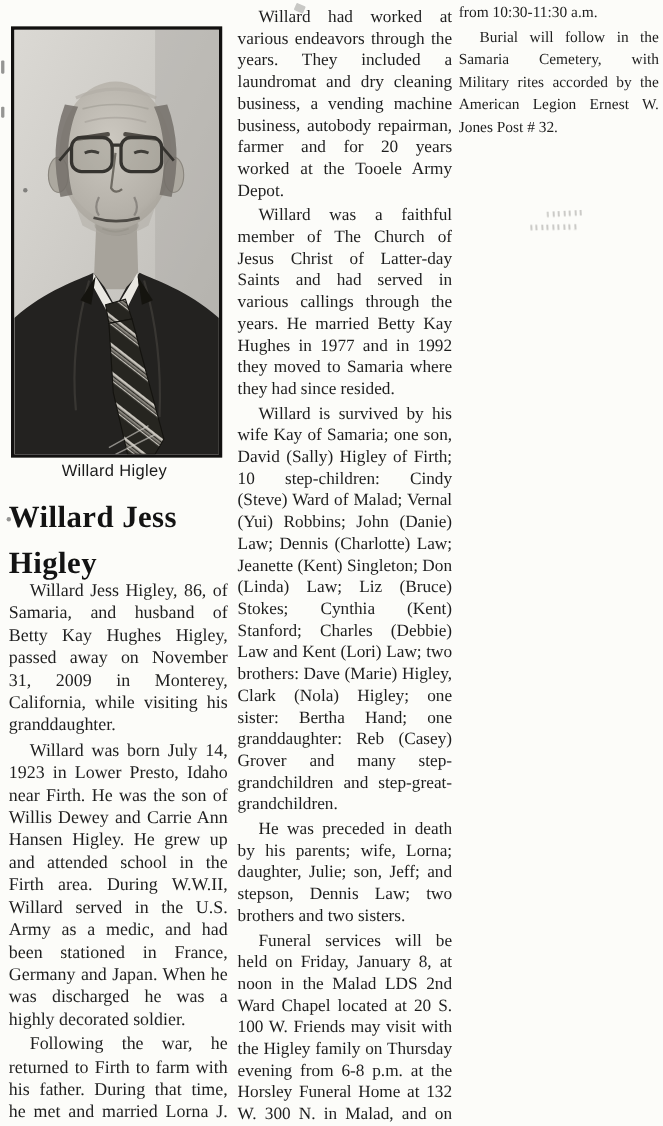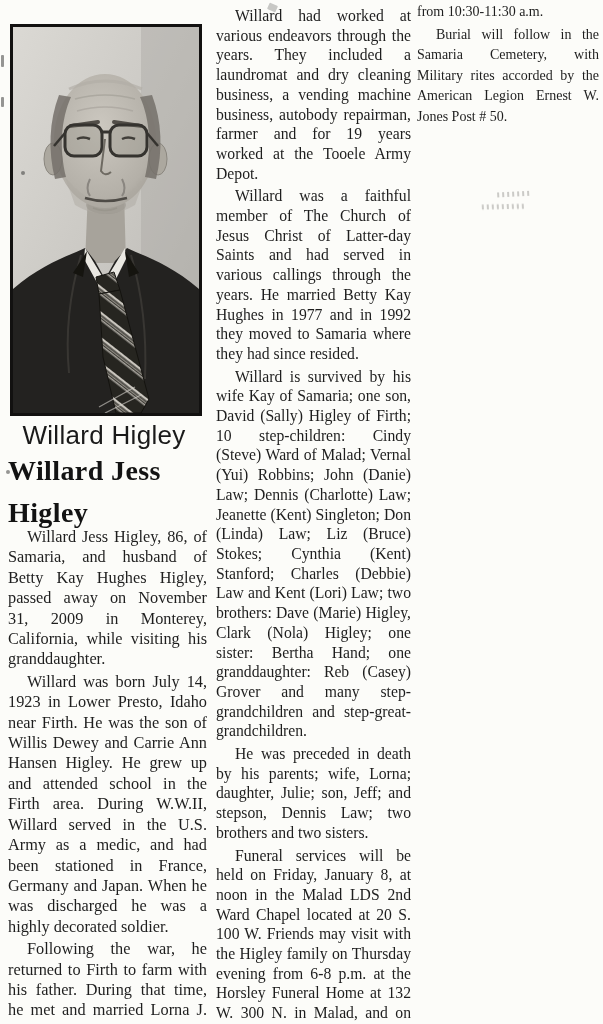--- a/index.html
+++ b/index.html
@@ -5,21 +5,21 @@
   html,body{margin:0;padding:0;}
   body{width:603px;height:1024px;overflow:hidden;background:#fcfcf9;}
   .page{position:relative;width:603px;height:1024px;background:#fcfcf9;
         font-family:"Liberation Serif", serif;color:#1e1e1e;overflow:hidden;}
 
   
   .photo-frame{position:absolute;left:10px;top:24px;width:186px;height:386px;
                border:3px solid #121110;background:#cfcdc8;box-sizing:content-box;}
   .photo-frame svg{display:block;width:100%;height:100%;}
   .photo-caption{position:absolute;left:6px;top:420px;width:196px;text-align:center;
-                 font-family:"Liberation Sans", sans-serif;font-size:26px;
+                 font-family:"Liberation Sans", sans-serif;font-size:15px;
                  letter-spacing:.3px;color:#1a1a1a;}
 
   
   .headline{position:absolute;left:8px;top:450px;width:202px;
             font-weight:bold;font-size:28px;line-height:42px;letter-spacing:.4px;color:#131313;}
 
   
   .col p{margin:0;text-align:justify;text-indent:19px;}
   .col p.no-indent{text-indent:0;}
   .left-col{position:absolute;left:8px;top:527px;width:199px;}
@@ -120,30 +120,30 @@
 
   <div class="headline">Willard Jess Higley</div>
 
   <div class="col left-col">
     <p>Willard Jess Higley, 86, of Samaria, and husband of Betty Kay Hughes Higley, passed away on November 31, 2009 in Monterey, California, while visiting his granddaughter.</p>
     <p>Willard was born July 14, 1923 in Lower Presto, Idaho near Firth. He was the son of Willis Dewey and Carrie Ann Hansen Higley. He grew up and attended school in the Firth area. During W.W.II, Willard served in the U.S. Army as a medic, and had been stationed in France, Germany and Japan. When he was discharged he was a highly decorated soldier.</p>
     <p>Following the war, he returned to Firth to farm with his father. During that time, he met and married Lorna J. Hale, and they were blessed with three children. Lorna passed away in 1969.</p>
   </div>
 
   <div class="col mid-col">
-    <p>Willard had worked at various endeavors through the years. They included a laundromat and dry cleaning business, a vending machine business, autobody repairman, farmer and for 19 years worked at the Tooele Army Depot.</p>
+    <p>Willard had worked at various endeavors through the years. They included a laundromat and dry cleaning business, a vending machine business, autobody repairman, farmer and for 20 years worked at the Tooele Army Depot.</p>
     <p>Willard was a faithful member of The Church of Jesus Christ of Latter-day Saints and had served in various callings through the years. He married Betty Kay Hughes in 1977 and in 1992 they moved to Samaria where they had since resided.</p>
     <p>Willard is survived by his wife Kay of Samaria; one son, David (Sally) Higley of Firth; 10 step-children: Cindy (Steve) Ward of Malad; Vernal (Yui) Robbins; John (Danie) Law; Dennis (Charlotte) Law; Jeanette (Kent) Singleton; Don (Linda) Law; Liz (Bruce) Stokes; Cynthia (Kent) Stanford; Charles (Debbie) Law and Kent (Lori) Law; two brothers: Dave (Marie) Higley, Clark (Nola) Higley; one sister: Bertha Hand; one granddaughter: Reb (Casey) Grover and many step-grandchildren and step-great-grandchildren.</p>
     <p>He was preceded in death by his parents; wife, Lorna; daughter, Julie; son, Jeff; and stepson, Dennis Law; two brothers and two sisters.</p>
     <p>Funeral services will be held on Friday, January 8, at noon in the Malad LDS 2nd Ward Chapel located at 20 S. 100 W. Friends may visit with the Higley family on Thursday evening from 6-8 p.m. at the Horsley Funeral Home at 132 W. 300 N. in Malad, and on Friday at the funeral home</p>
   </div>
 
   <div class="col right-col">
     <p class="no-indent">from 10:30-11:30 a.m.</p>
-    <p>Burial will follow in the Samaria Cemetery, with Military rites accorded by the American Legion Ernest W. Jones Post # 50.</p>
+    <p>Burial will follow in the Samaria Cemetery, with Military rites accorded by the American Legion Ernest W. Jones Post # 32.</p>
   </div>
 
   <div class="smudge">
     <div class="sl"></div>
       <div class="sl"></div>
   </div>
   <div class="speck" style="left:1px;top:55px;width:3px;height:12px;"></div>
   <div class="speck" style="left:1px;top:97px;width:3px;height:10px;"></div>
   <div class="speck" style="left:21px;top:171px;width:4px;height:4px;border-radius:50%;"></div>
   <div class="speck" style="left:6px;top:470px;width:4px;height:4px;border-radius:50%;"></div>

